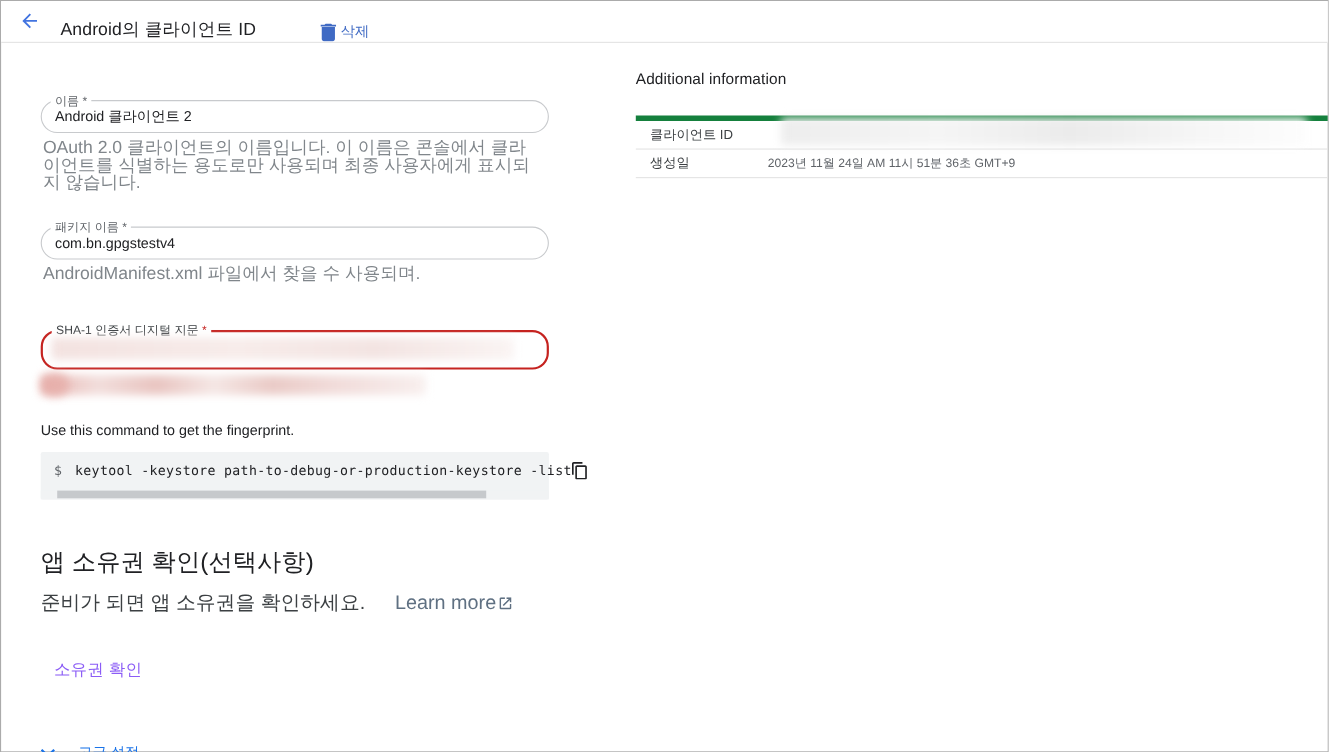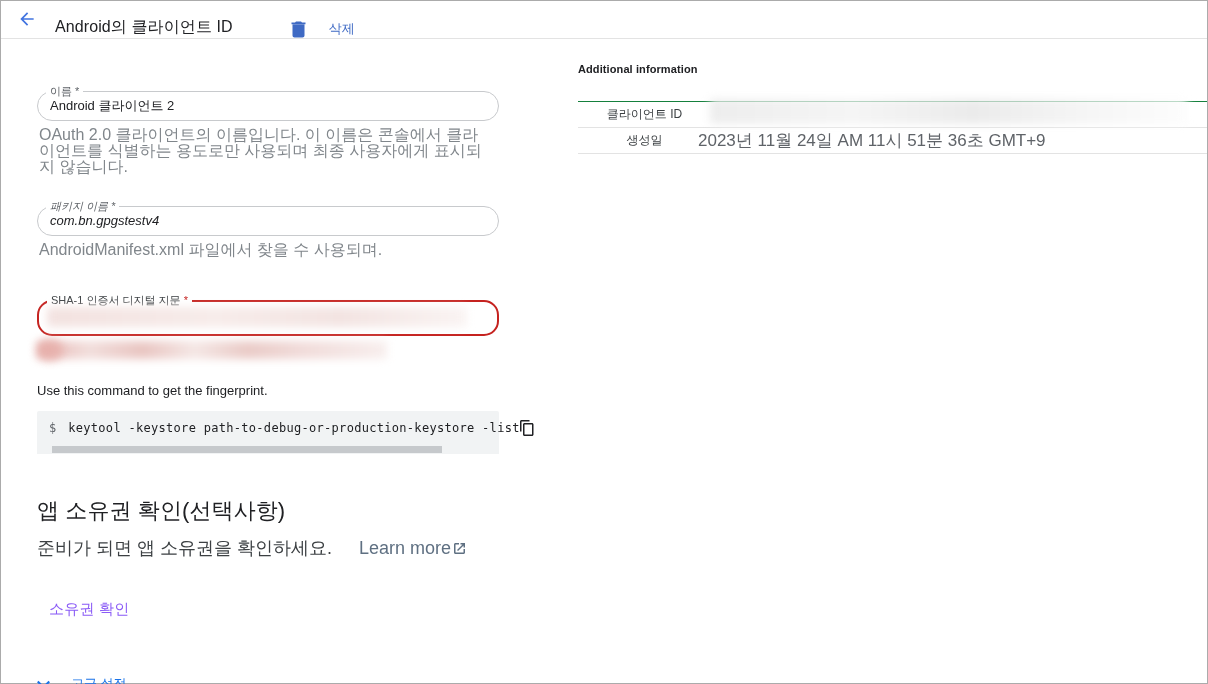--- a/index.html
+++ b/index.html
@@ -23,21 +23,21 @@
     display: flex; align-items: flex-end;
     border-bottom: 1px solid #e3e3e3;
     background: #fff;
   }
   .back-btn {
     width: 40px; height: 38px; display: flex; align-items: center; justify-content: center;
     cursor: pointer; margin-left: 6px;
   }
   .page-title { font-size: 16px; color: #202124; margin-left: 8px; letter-spacing: .1px; }
   .delete-btn {
-    display: flex; align-items: center; gap: 23px;
+    display: flex; align-items: center; gap: 4px;
     margin-left: 58px; cursor: pointer;
     color: #3f6ac4; font-size: 13px; font-weight: 500;
   }
 
   
   .left-col { position: absolute; left: 36px; top: 84px; width: 462px; }
 
   .mfield {
     position: relative; border: 1px solid #c8cacd; border-radius: 15px;
     height: 30px; width: 462px; background: #fff;
@@ -102,28 +102,28 @@
     font-family: inherit; letter-spacing: .2px;
   }
 
   .adv-toggle {
     margin-top: 52px; display: flex; align-items: center; gap: 21px;
     color: #1a73e8; font-size: 13px; font-weight: 500; cursor: pointer; width: max-content;
   }
 
   
   .right-col { position: absolute; left: 577px; top: 62px; right: 0; }
-  .info-heading { font-size: 11px; font-weight: 700; color: #202124; letter-spacing: .1px; }
-  .info-table { margin-top: 26px; border-top: 1px solid #15803d; text-align: center; }
+  .info-heading { font-size: 14px; font-weight: 400; color: #202124; letter-spacing: .1px; }
+  .info-table { margin-top: 26px; border-top: 5px solid #15803d; }
   .info-row {
     display: flex; align-items: center; height: 26px;
     border-bottom: 1px solid #e3e3e3; position: relative;
   }
   .info-label { width: 120px; padding-left: 13px; font-size: 12px; font-weight: 500; color: #3c4043; white-space: nowrap; }
-  .info-value { font-size: 17px; color: #5f6368; white-space: nowrap; }
+  .info-value { font-size: 11px; color: #5f6368; white-space: nowrap; }
   .clientid-blob {
     position: absolute; left: 132px; top: -3px; width: 478px; height: 25px;
     background: linear-gradient(90deg, #ededed, #f5f5f5 30%, #ebebeb 55%, #f6f6f6 80%, #fdfdfd);
   }
   svg { display: block; }
 </style>
 </head>
 <body>
 
 <div class="page">
@@ -148,21 +148,21 @@
   </div>
 
   <div class="left-col">
 
     <div class="mfield" style="margin-top:6px;">
       <span class="flabel">이름 *</span>
       <div class="fvalue">Android 클라이언트 2</div>
     </div>
     <div class="helper">OAuth 2.0 클라이언트의 이름입니다. 이 이름은 콘솔에서 클라이언트를 식별하는 용도로만 사용되며 최종 사용자에게 표시되지 않습니다.</div>
 
-    <div class="mfield" style="margin-top:31px;font-style:italic;">
+    <div class="mfield" style="margin-top:31px;">
       <span class="flabel">패키지 이름 *</span>
       <div class="fvalue">com.bn.gpgstestv4</div>
     </div>
     <div class="helper">AndroidManifest.xml 파일에서 찾을 수 사용되며.</div>
 
     <div class="mfield error" style="margin-top:42px;">
       <span class="flabel"><span>SHA-1 인증서 디지털 지문 </span><span class="req">*</span></span>
       <div class="sha-inner-blob redact-blob"></div>
     </div>
     <div class="sha-error-zone">

